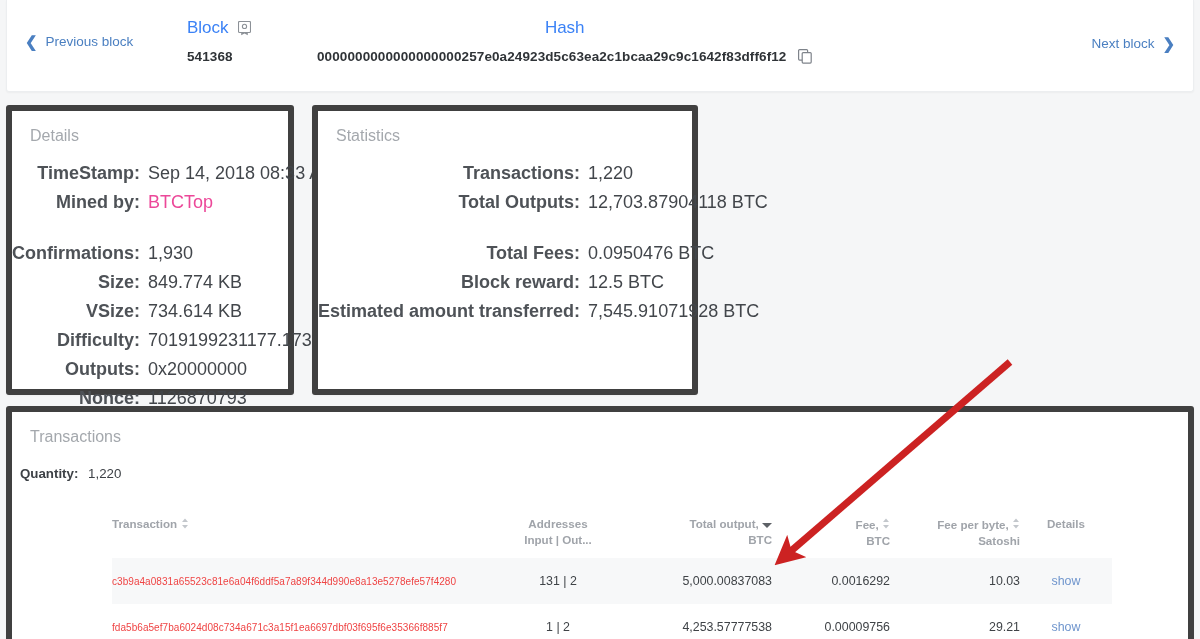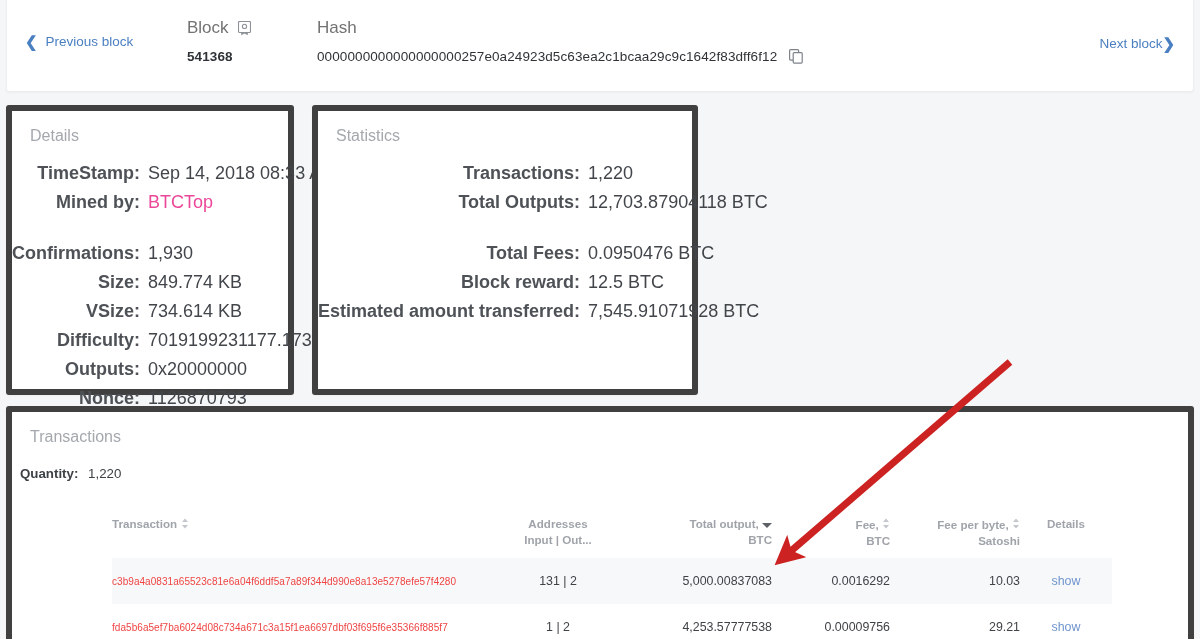--- a/index.html
+++ b/index.html
@@ -21,38 +21,38 @@
     border-radius: 0 0 3px 3px;
     box-shadow: 0 1px 2px rgba(0,0,0,0.04);
   }
   .prev-block {
     position: absolute; left: 18px; top: 34px;
     display: flex; align-items: center; gap: 8px;
     color: #4a7fc1; font-size: 13.5px; cursor: pointer;
   }
   .next-block {
     position: absolute; right: 18px; top: 36px;
-    display: flex; align-items: center; 
+    display: flex; align-items: center; gap: 8px;
     color: #4a7fc1; font-size: 13.5px; cursor: pointer;
   }
   .chev { font-size: 15px; font-weight: bold; line-height: 1; color:#4a7fc1; }
 
   .hdr-block { position: absolute; left: 180px; top: 18px; }
   .hdr-hash  { position: absolute; left: 310px; top: 18px; }
   .hdr-label {
-    font-size: 17px; color: #737373; font-weight: normal;
-    display: flex; align-items: center; gap: 9px;
+    font-size: 17px; color: #3b82f6; font-weight: normal;
+    display: flex; align-items: center; gap: 9px; justify-content: center;
   }
   .hdr-value {
     margin-top: 11px;
     font-size: 13.5px; color: #2f3337; font-weight: bold;
     display: flex; align-items: center; gap: 12px;
     letter-spacing: .1px;
   }
-  .hdr-value.hash { font-weight: normal; }
+  .hdr-value.hash { font-weight: bold; }
 
   
   .ico-block { width: 13px; height: 15px; display:inline-block; }
   .ico-copy { width: 14px; height: 15px; display:inline-block; cursor:pointer; }
 
   
   .card {
     position: absolute; background: #ffffff;
     border: 6px solid #404040; border-radius: 3px;
     box-shadow: 0 1px 2px rgba(0,0,0,0.035);

